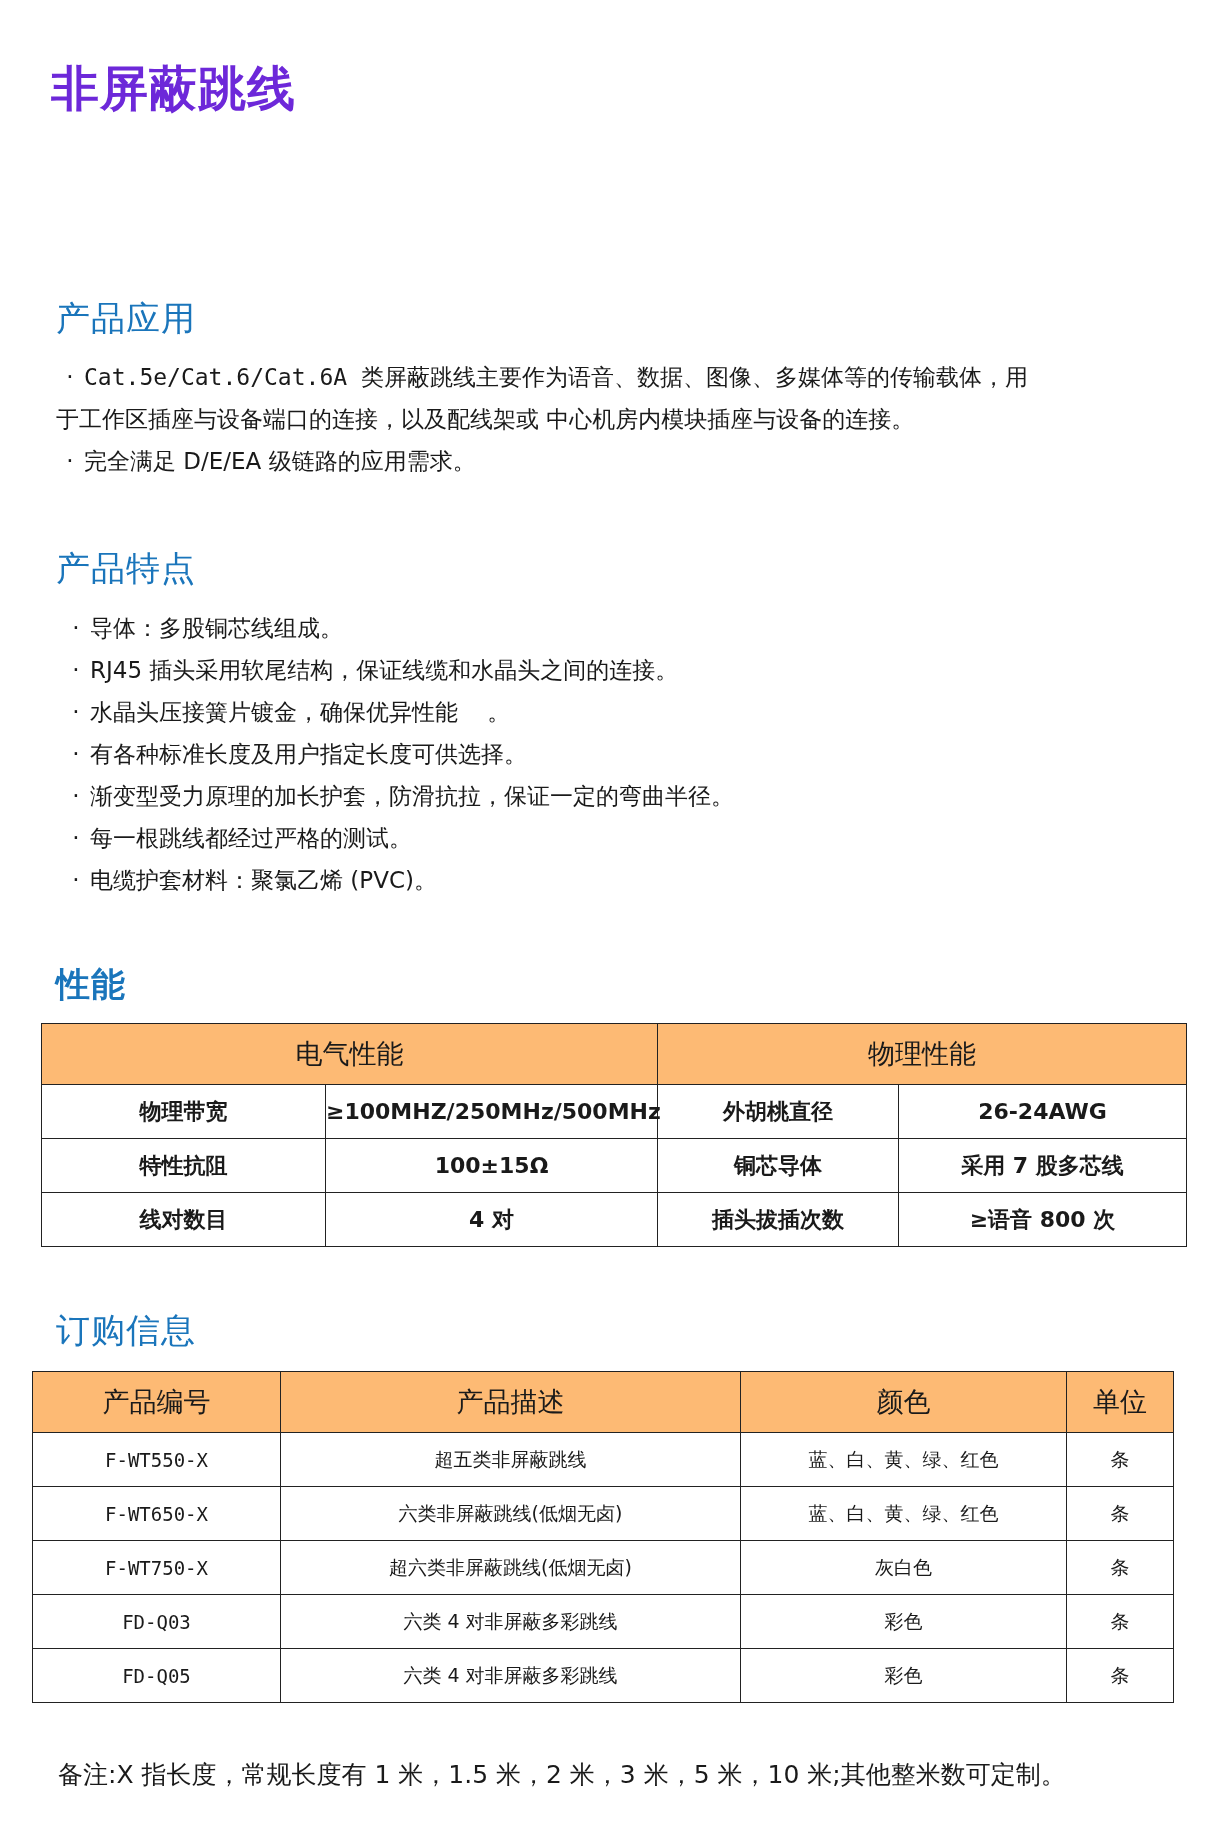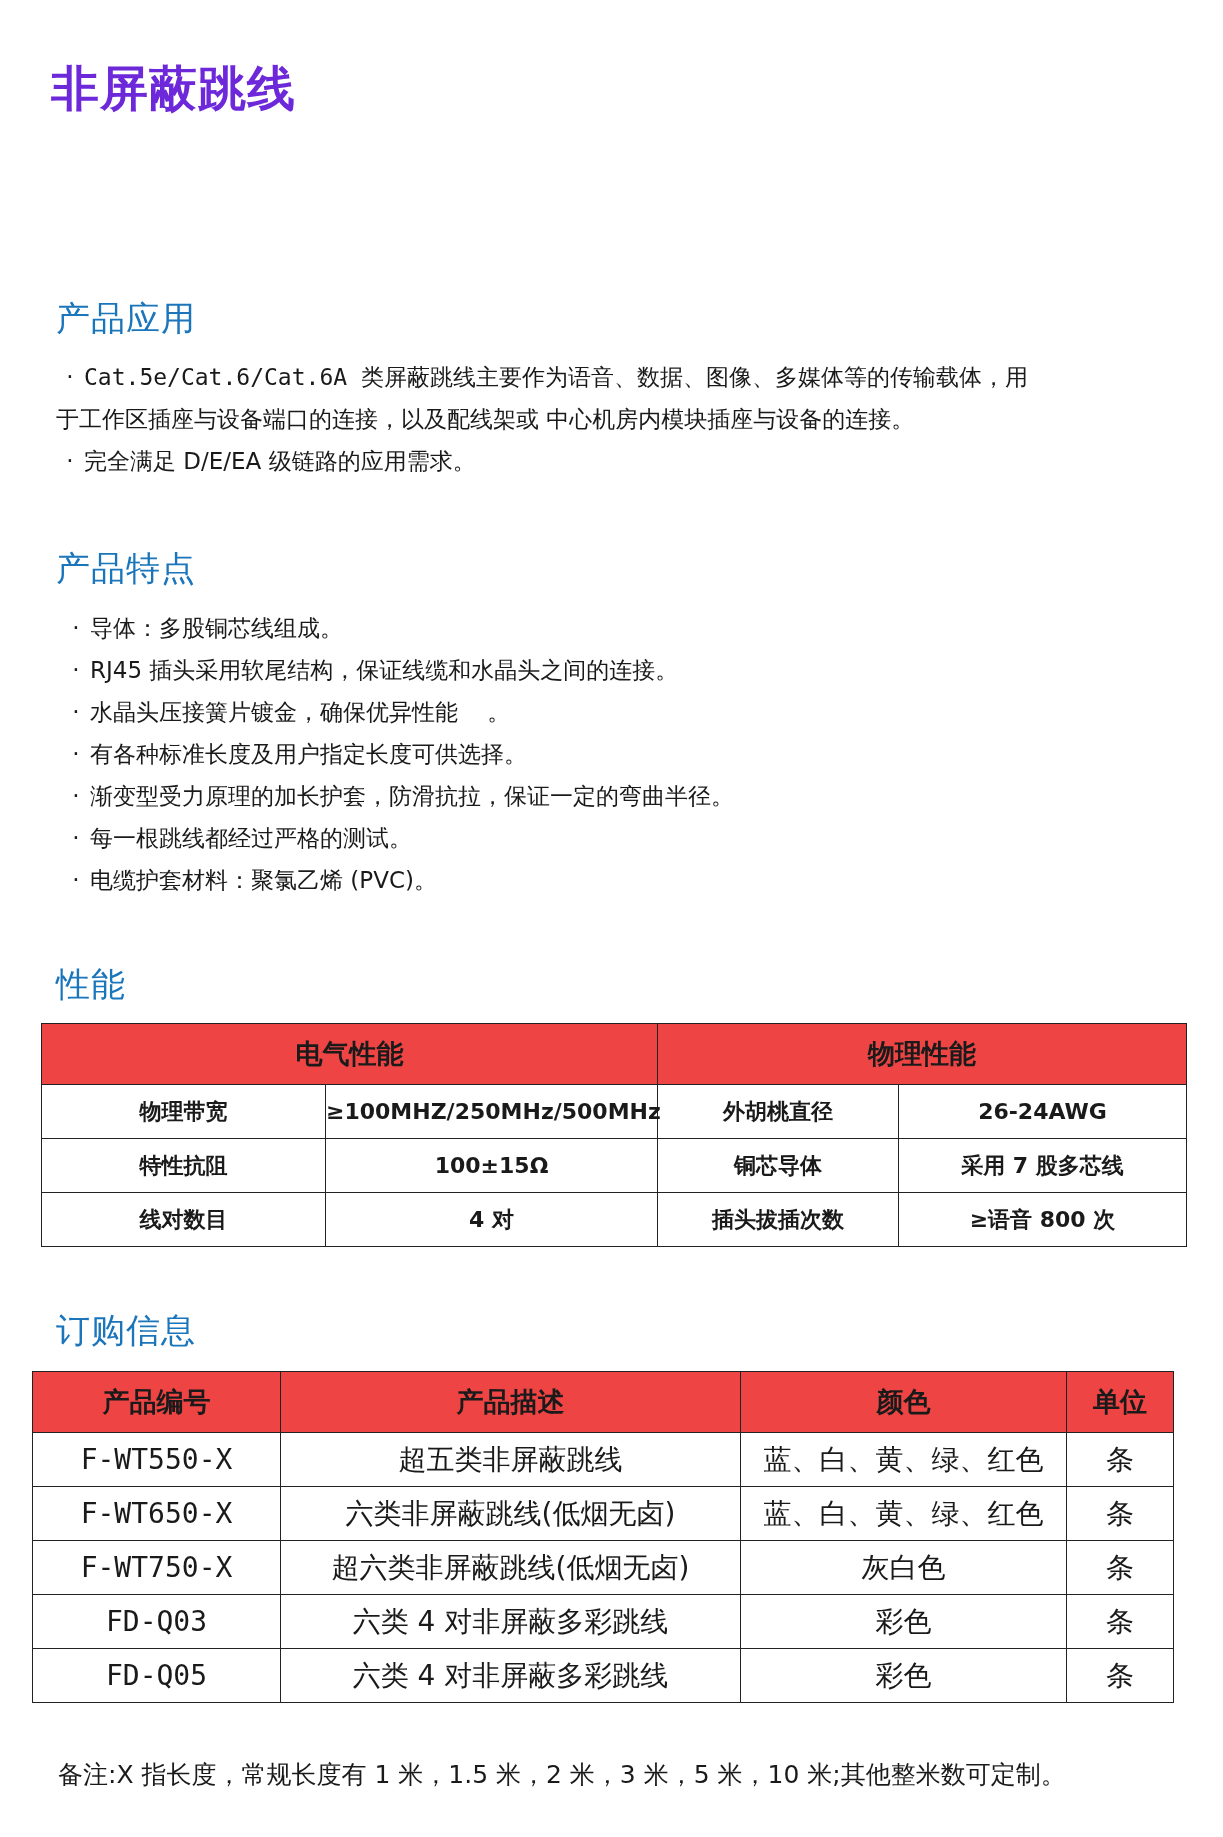--- a/index.html
+++ b/index.html
@@ -21,27 +21,27 @@
     left: 56px; width: 1120px; font-size: 23px; line-height: 42px; color: #1a1a1a;
   }
   .para .line { white-space: nowrap; height: 42px; }
   .bullet { display: inline-block; width: 28px; text-align: center; }
   .mono { font-family: "DejaVu Sans Mono", "Liberation Mono", monospace; }
   table { border-collapse: collapse; position: absolute; table-layout: fixed; }
   td, th {
     border: 1.5px solid #222; text-align: center; vertical-align: middle;
     font-weight: normal; color: #1a1a1a; padding: 0;
   }
-  th { background: #ef4444; font-weight: bold; }
+  th { background: #fdba74; }
   .perf { left: 41px; top: 1023px; width: 1145px; }
   .perf th { height: 60px; font-size: 27px; }
   .perf td { height: 53px; font-size: 22px; font-weight: bold; }
   .order { left: 32px; top: 1371px; width: 1141px; }
   .order th { height: 60px; font-size: 27px; }
-  .order td { height: 53px; font-size: 28px; }
+  .order td { height: 53px; font-size: 19px; }
   .footnote {
     left: 58px; top: 1757px; font-size: 25px; line-height: 36px; white-space: nowrap;
   }
 </style>
 </head>
 <body>
 
 <h1 class="abs title" style="margin:0;font-weight:bold;">非屏蔽跳线</h1>
 
 <h2 class="abs heading" style="top:296px;margin:0;font-weight:normal;">产品应用</h2>
@@ -55,21 +55,21 @@
 <div class="abs para" style="top:607px;left:62px;">
   <div class="line"><span class="bullet">·</span><span>导体：多股铜芯线组成。</span></div>
   <div class="line"><span class="bullet">·</span><span>RJ45 插头采用软尾结构，保证线缆和水晶头之间的连接。</span></div>
   <div class="line"><span class="bullet">·</span><span style="white-space:pre;">水晶头压接簧片镀金，确保优异性能    。</span></div>
   <div class="line"><span class="bullet">·</span><span>有各种标准长度及用户指定长度可供选择。</span></div>
   <div class="line"><span class="bullet">·</span><span>渐变型受力原理的加长护套，防滑抗拉，保证一定的弯曲半径。</span></div>
   <div class="line"><span class="bullet">·</span><span>每一根跳线都经过严格的测试。</span></div>
   <div class="line"><span class="bullet">·</span><span>电缆护套材料：聚氯乙烯 (PVC)。</span></div>
 </div>
 
-<h2 class="abs heading" style="top:962px;margin:0;font-weight:normal;">性能</h2>
+<h2 class="abs heading" style="top:962px;margin:0;font-weight:bold;">性能</h2>
 <table class="perf">
   <colgroup>
       <col style="width:284px">
       <col style="width:332px">
       <col style="width:241px">
       <col style="width:288px">
     </colgroup>
   <tbody>
       <tr>
     <th colspan="2">电气性能</th>

